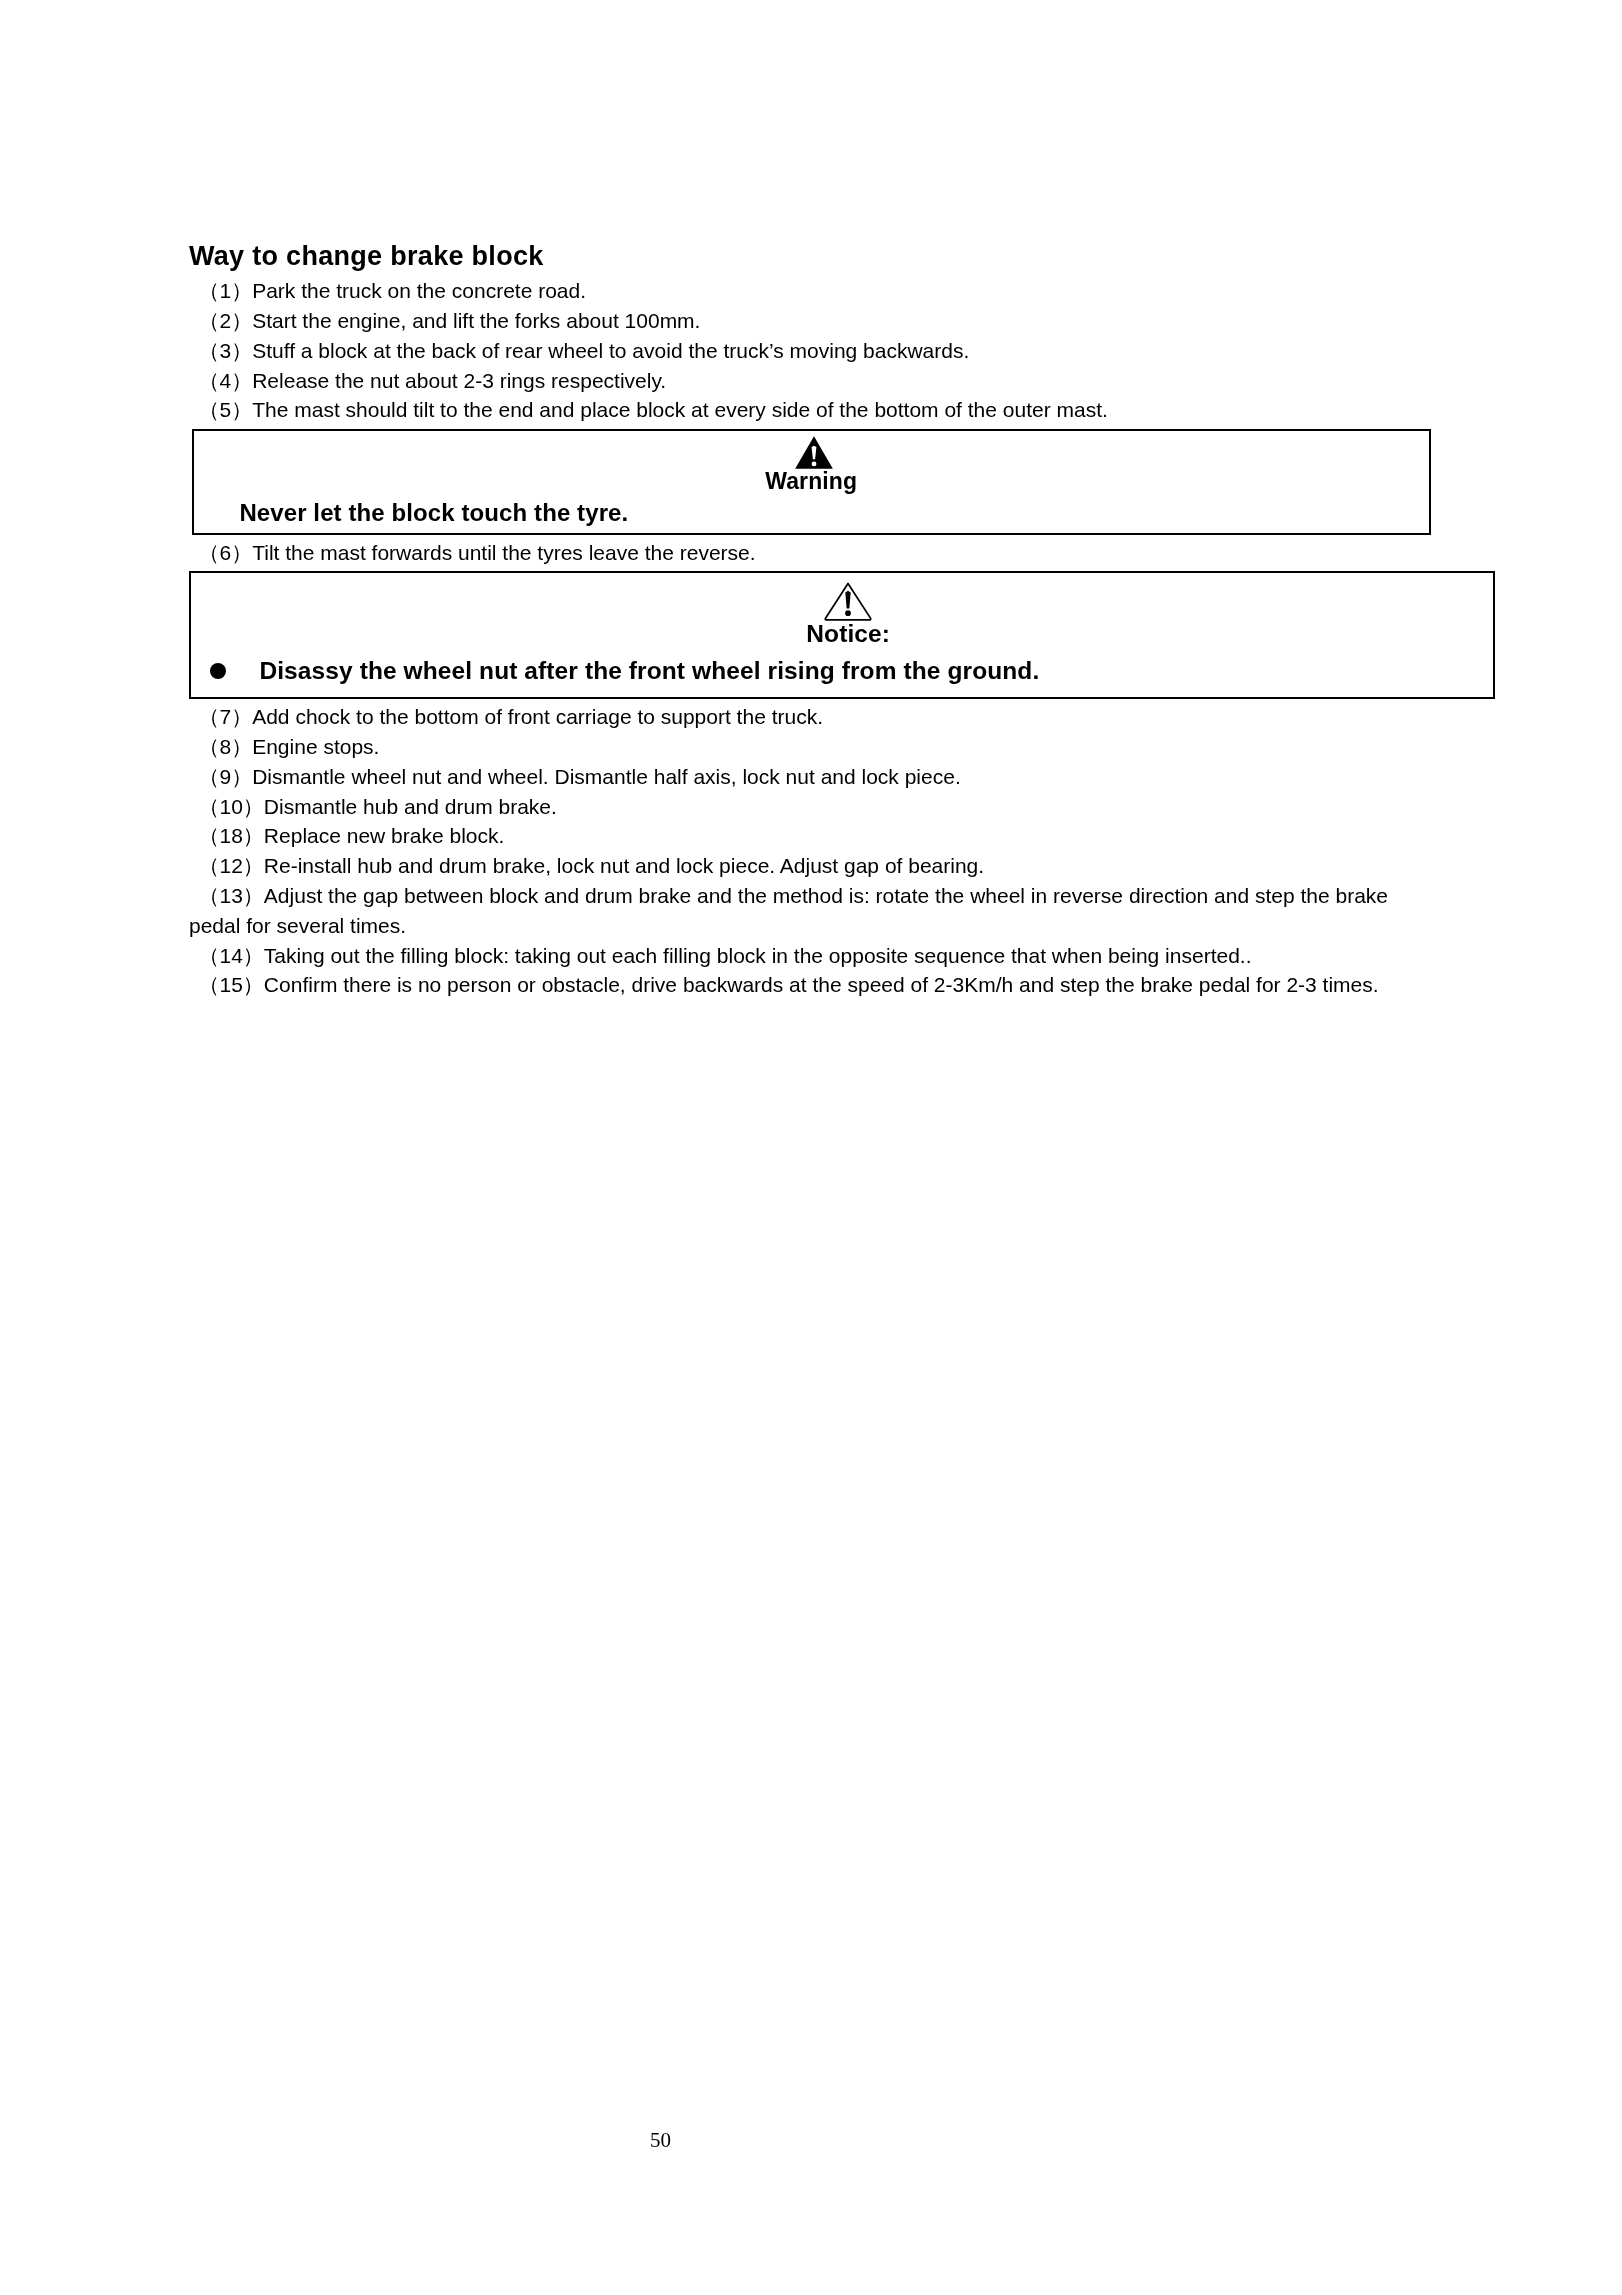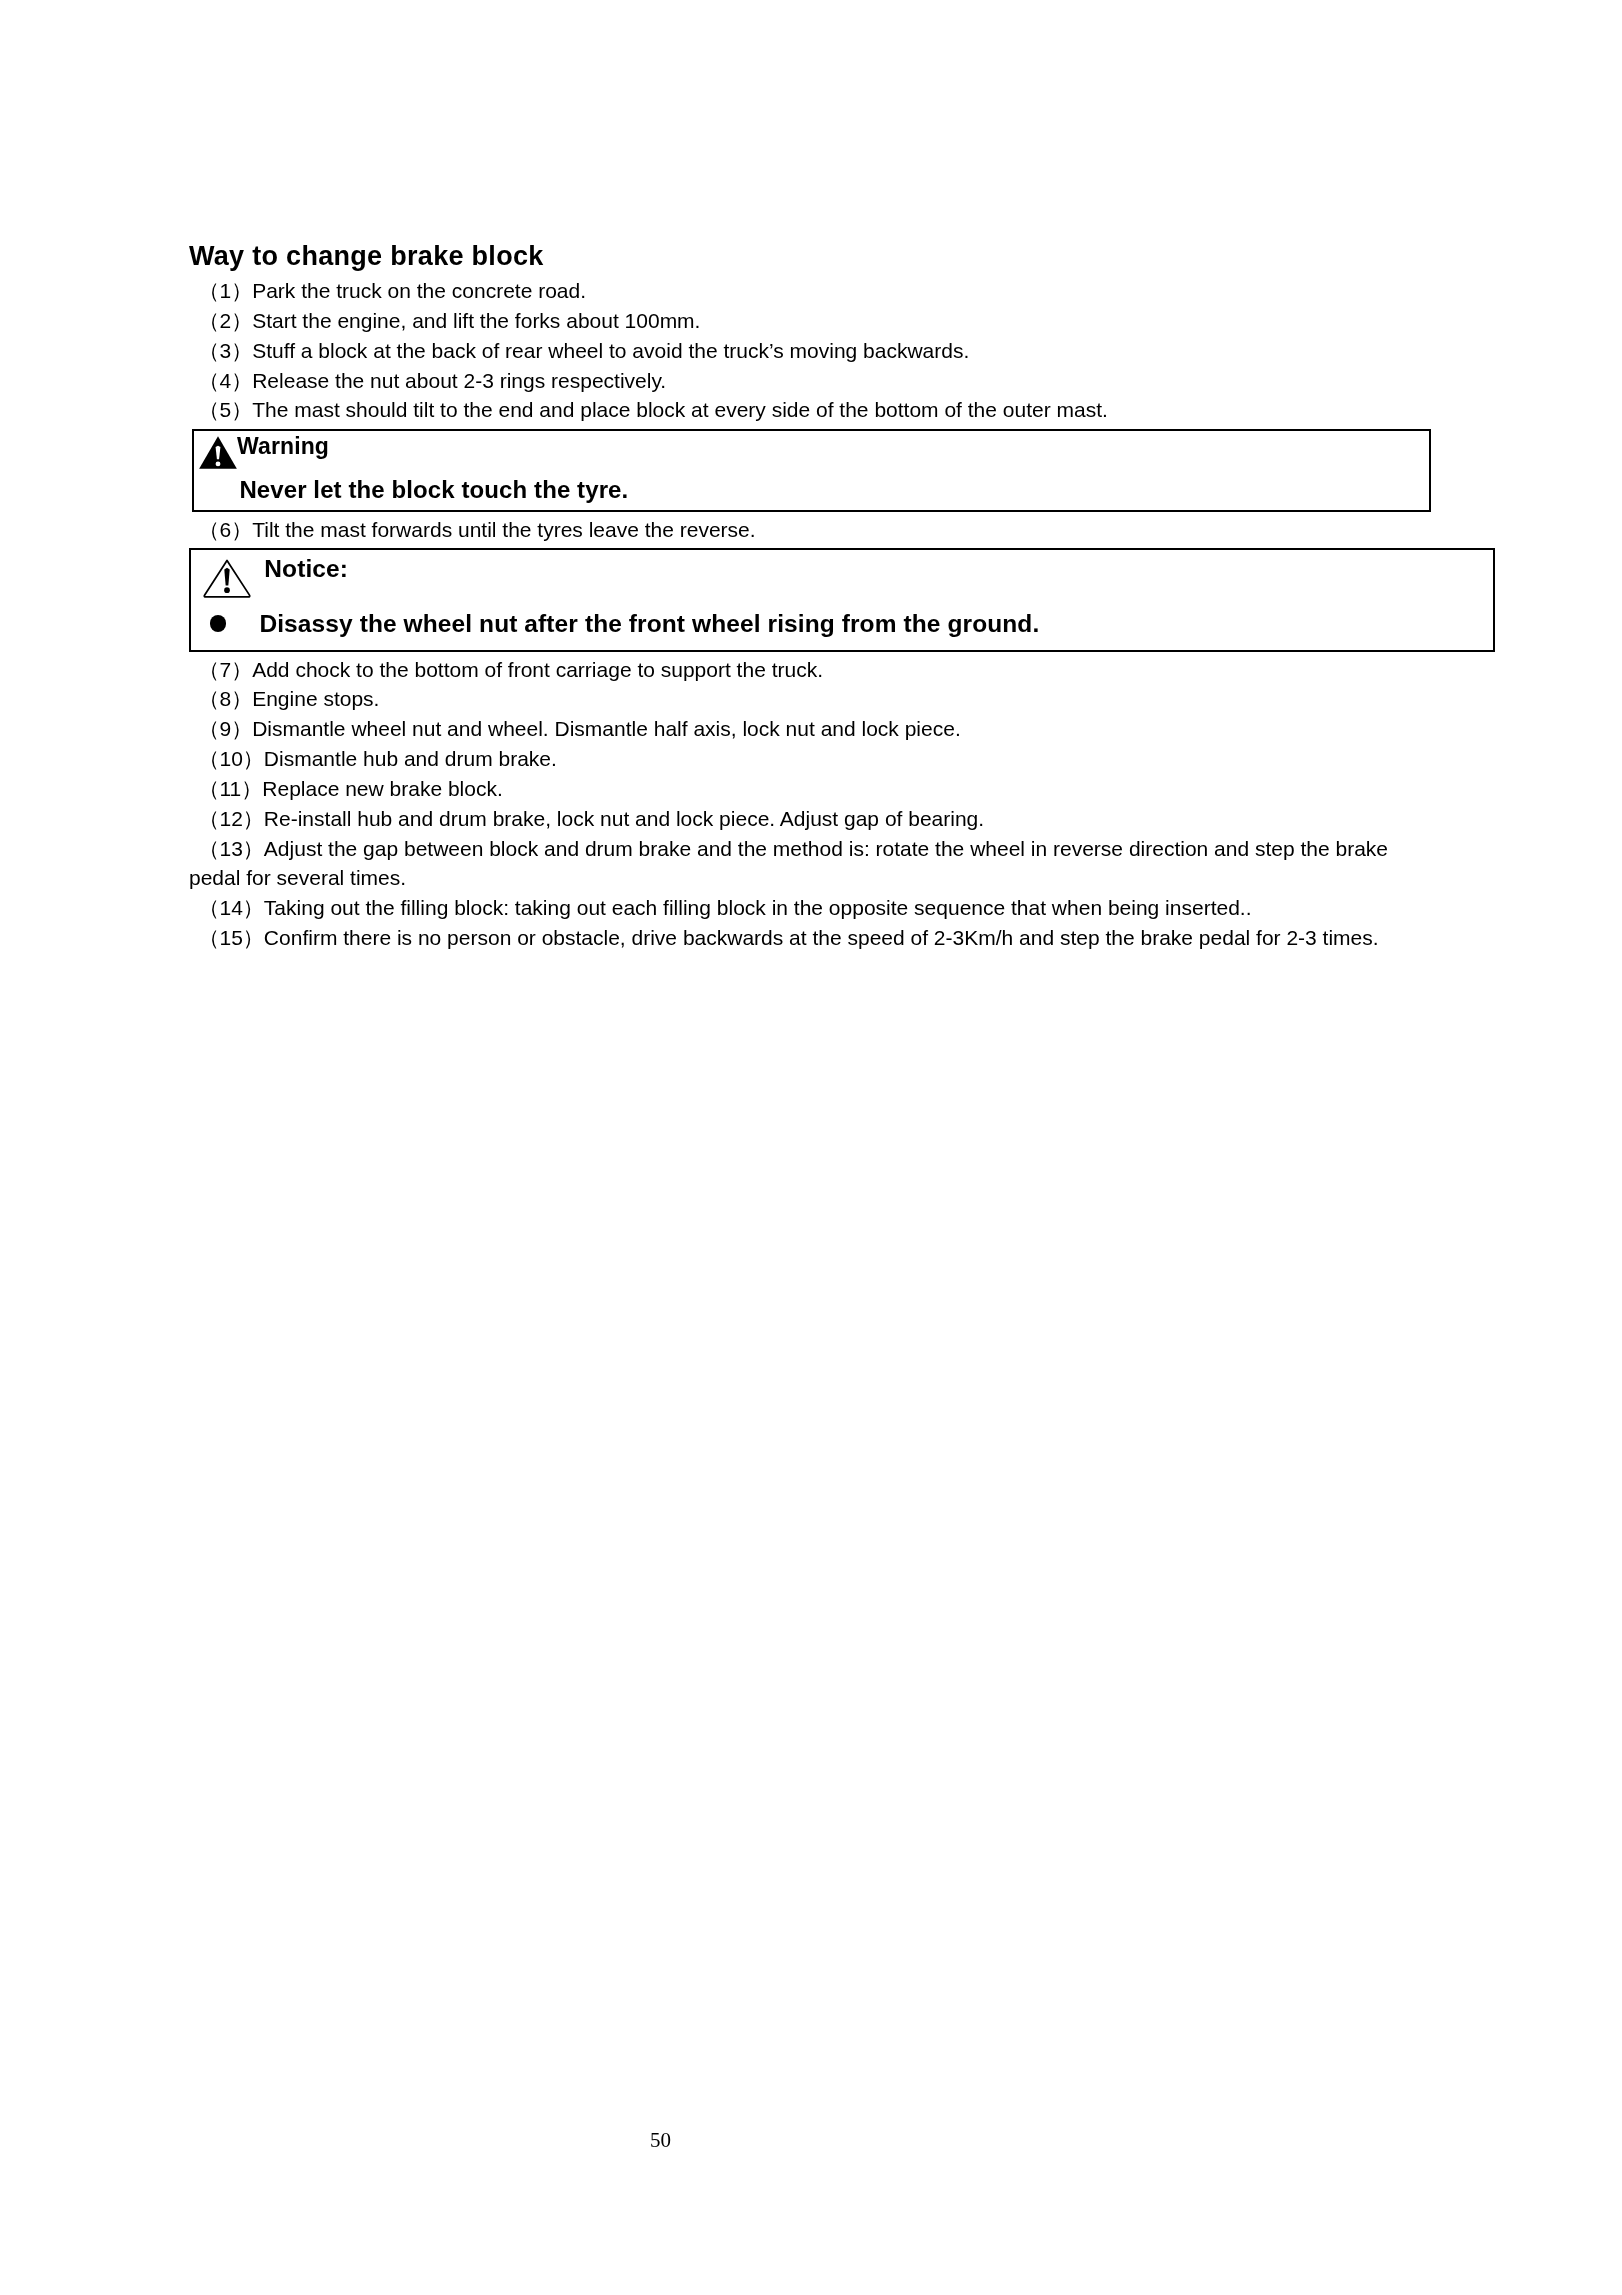--- a/index.html
+++ b/index.html
@@ -54,21 +54,22 @@
     width: 1239px;
     padding: 4.1px 0 5.5px 0;
   }
   .callout.notice {
     margin-left: 0px;
     width: 1306px;
     padding: 6.8px 0 12.3px 0;
   }
   .callout-row {
     display: flex;
-    align-items: flex-start;
+    align-items: center;
+    flex-direction: column;
   }
 
   .warn-icon {
     width: 40px;
     height: 35px;
     flex: 0 0 auto;
     display: block;
     margin-left: 4.1px;
   }
   .warn-label {
@@ -175,21 +176,21 @@
         <span class="notice-bullet"></span>
         <span class="notice-text">Disassy the wheel nut after the front wheel rising from the ground.</span>
       </div>
     </div>
 
     <div>
       <p class="step-wrap"><span class="num">（7）</span><span>Add chock to the bottom of front carriage to support the truck.</span></p>
       <p class="step-wrap"><span class="num">（8）</span><span>Engine stops.</span></p>
       <p class="step-wrap"><span class="num">（9）</span><span>Dismantle wheel nut and wheel. Dismantle half axis, lock nut and lock piece.</span></p>
       <p class="step-wrap"><span class="num">（10）</span><span>Dismantle hub and drum brake.</span></p>
-      <p class="step-wrap"><span class="num">（11）</span><span>Replace new brake block.</span></p>
+      <p class="step-wrap"><span class="num">（18）</span><span>Replace new brake block.</span></p>
       <p class="step-wrap"><span class="num">（12）</span><span>Re-install hub and drum brake, lock nut and lock piece. Adjust gap of bearing.</span></p>
       <p class="step-wrap"><span class="num">（13）</span><span>Adjust the gap between block and drum brake and the method is: rotate the wheel in reverse direction and step the brake pedal for several times.</span></p>
       <p class="step-wrap"><span class="num">（14）</span><span>Taking out the filling block: taking out each filling block in the opposite sequence that when being inserted..</span></p>
       <p class="step-wrap"><span class="num">（15）</span><span>Confirm there is no person or obstacle, drive backwards at the speed of 2-3Km/h and step the brake pedal for 2-3 times.</span></p>
     </div>
 
   </div>
 
   <div class="page-number">50</div>
 

